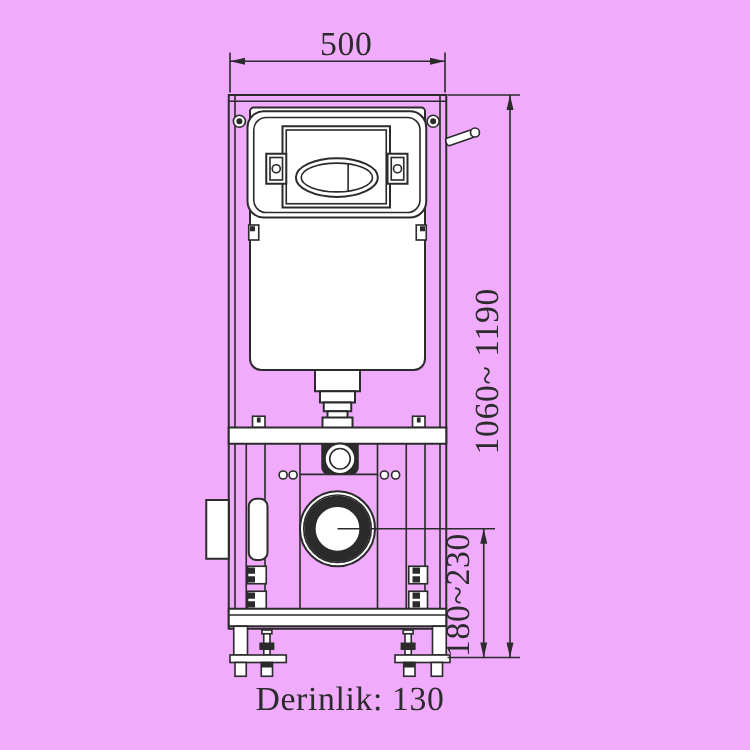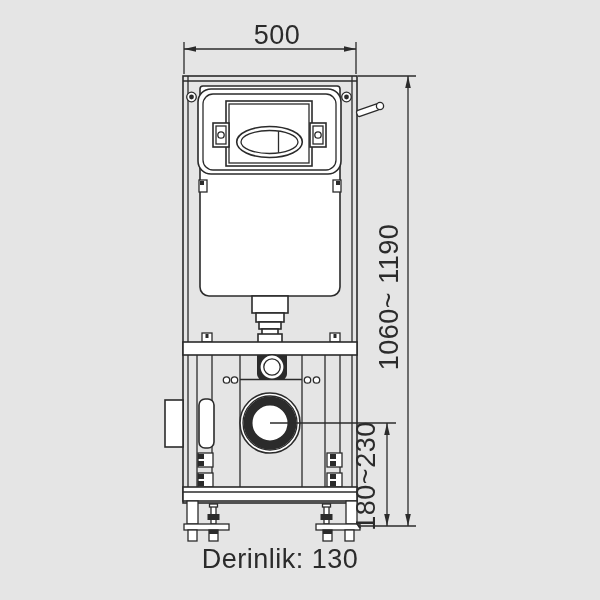--- a/index.html
+++ b/index.html
@@ -1,18 +1,18 @@
 <!DOCTYPE html>
 <html><head>
 <meta charset="utf-8">
 <style>
   html,body{margin:0;padding:0;background:#ffffff;}
   .canvas{
-    width:600px;height:600px;position:relative;background:#e5e5e5;
-    font-family:Liberation Sans, sans-serif;
+    width:600px;height:600px;position:relative;background:#f0abfc;
+    font-family:Liberation Serif, serif;
     overflow:hidden;
   }
   svg{display:block;}
   .ln{stroke:#2b2b2b;fill:none;stroke-width:1.6;}
   .lnthin{stroke:#2b2b2b;fill:none;stroke-width:1.3;}
   .wh{fill:#ffffff;stroke:#2b2b2b;stroke-width:1.6;}
   .whthin{fill:#ffffff;stroke:#2b2b2b;stroke-width:1.3;}
   .blk{fill:#2b2b2b;stroke:none;}
   .dim{stroke:#2b2b2b;stroke-width:1.3;fill:none;}
   .dimtxt{fill:#2b2b2b;font-size:27px;letter-spacing:0.5px;}

